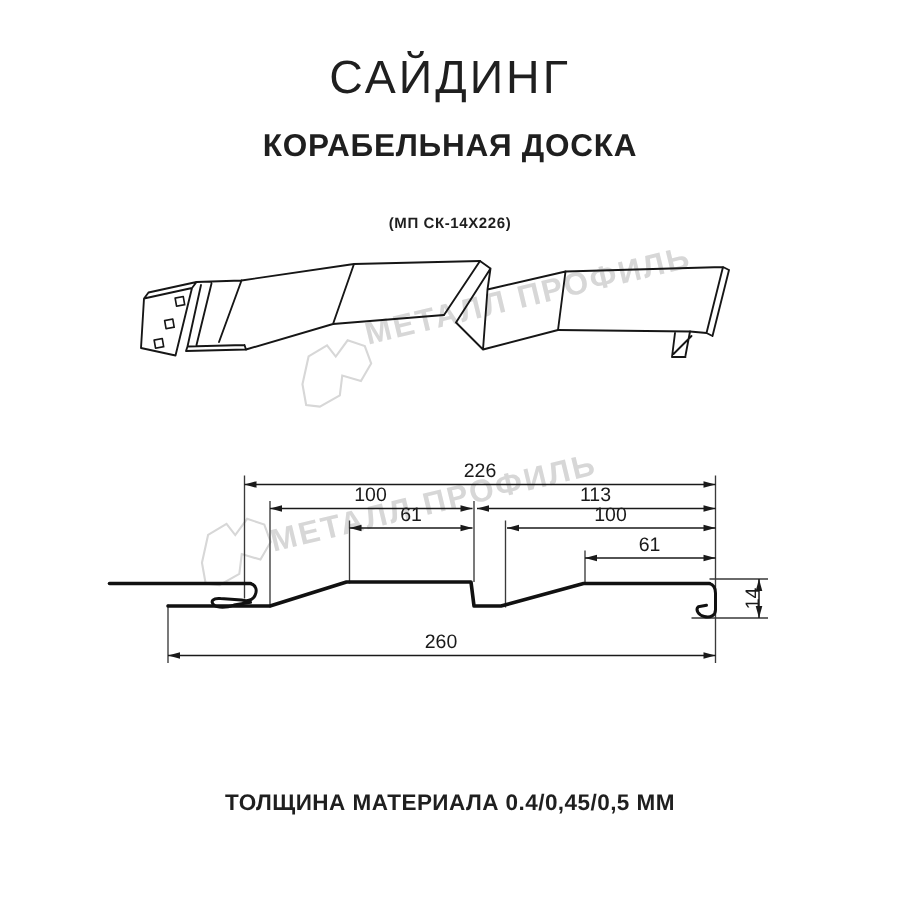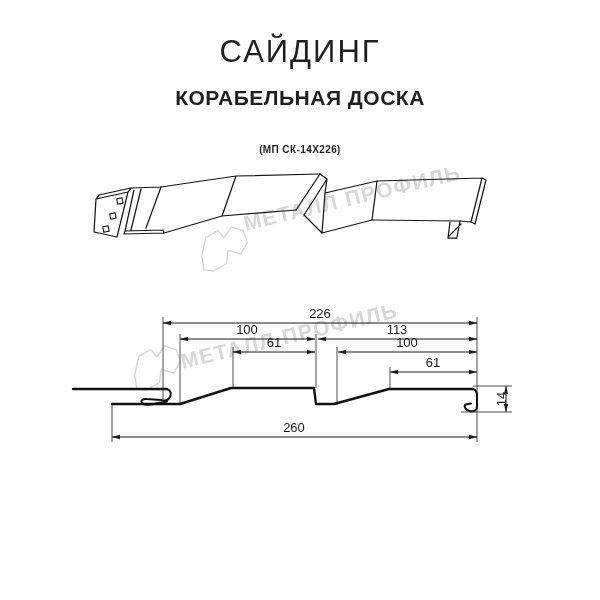--- a/index.html
+++ b/index.html
@@ -106,13 +106,14 @@
       <text x="247" y="334" text-anchor="middle">100</text>
       <text x="397" y="334" text-anchor="middle">113</text>
       <text x="274" y="347" text-anchor="middle">61</text>
       <text x="407" y="347" text-anchor="middle">100</text>
       <text x="433" y="367" text-anchor="middle">61</text>
       <text x="294" y="432" text-anchor="middle">260</text>
       <text x="502" y="403" text-anchor="middle" transform="rotate(-90 502 399)">14</text>
     </g>
   </svg>
 
+  <div class="footer">ТОЛЩИНА МАТЕРИАЛА 0.4/0,45/0,5 ММ</div>
 </div>
 
 </body></html>

